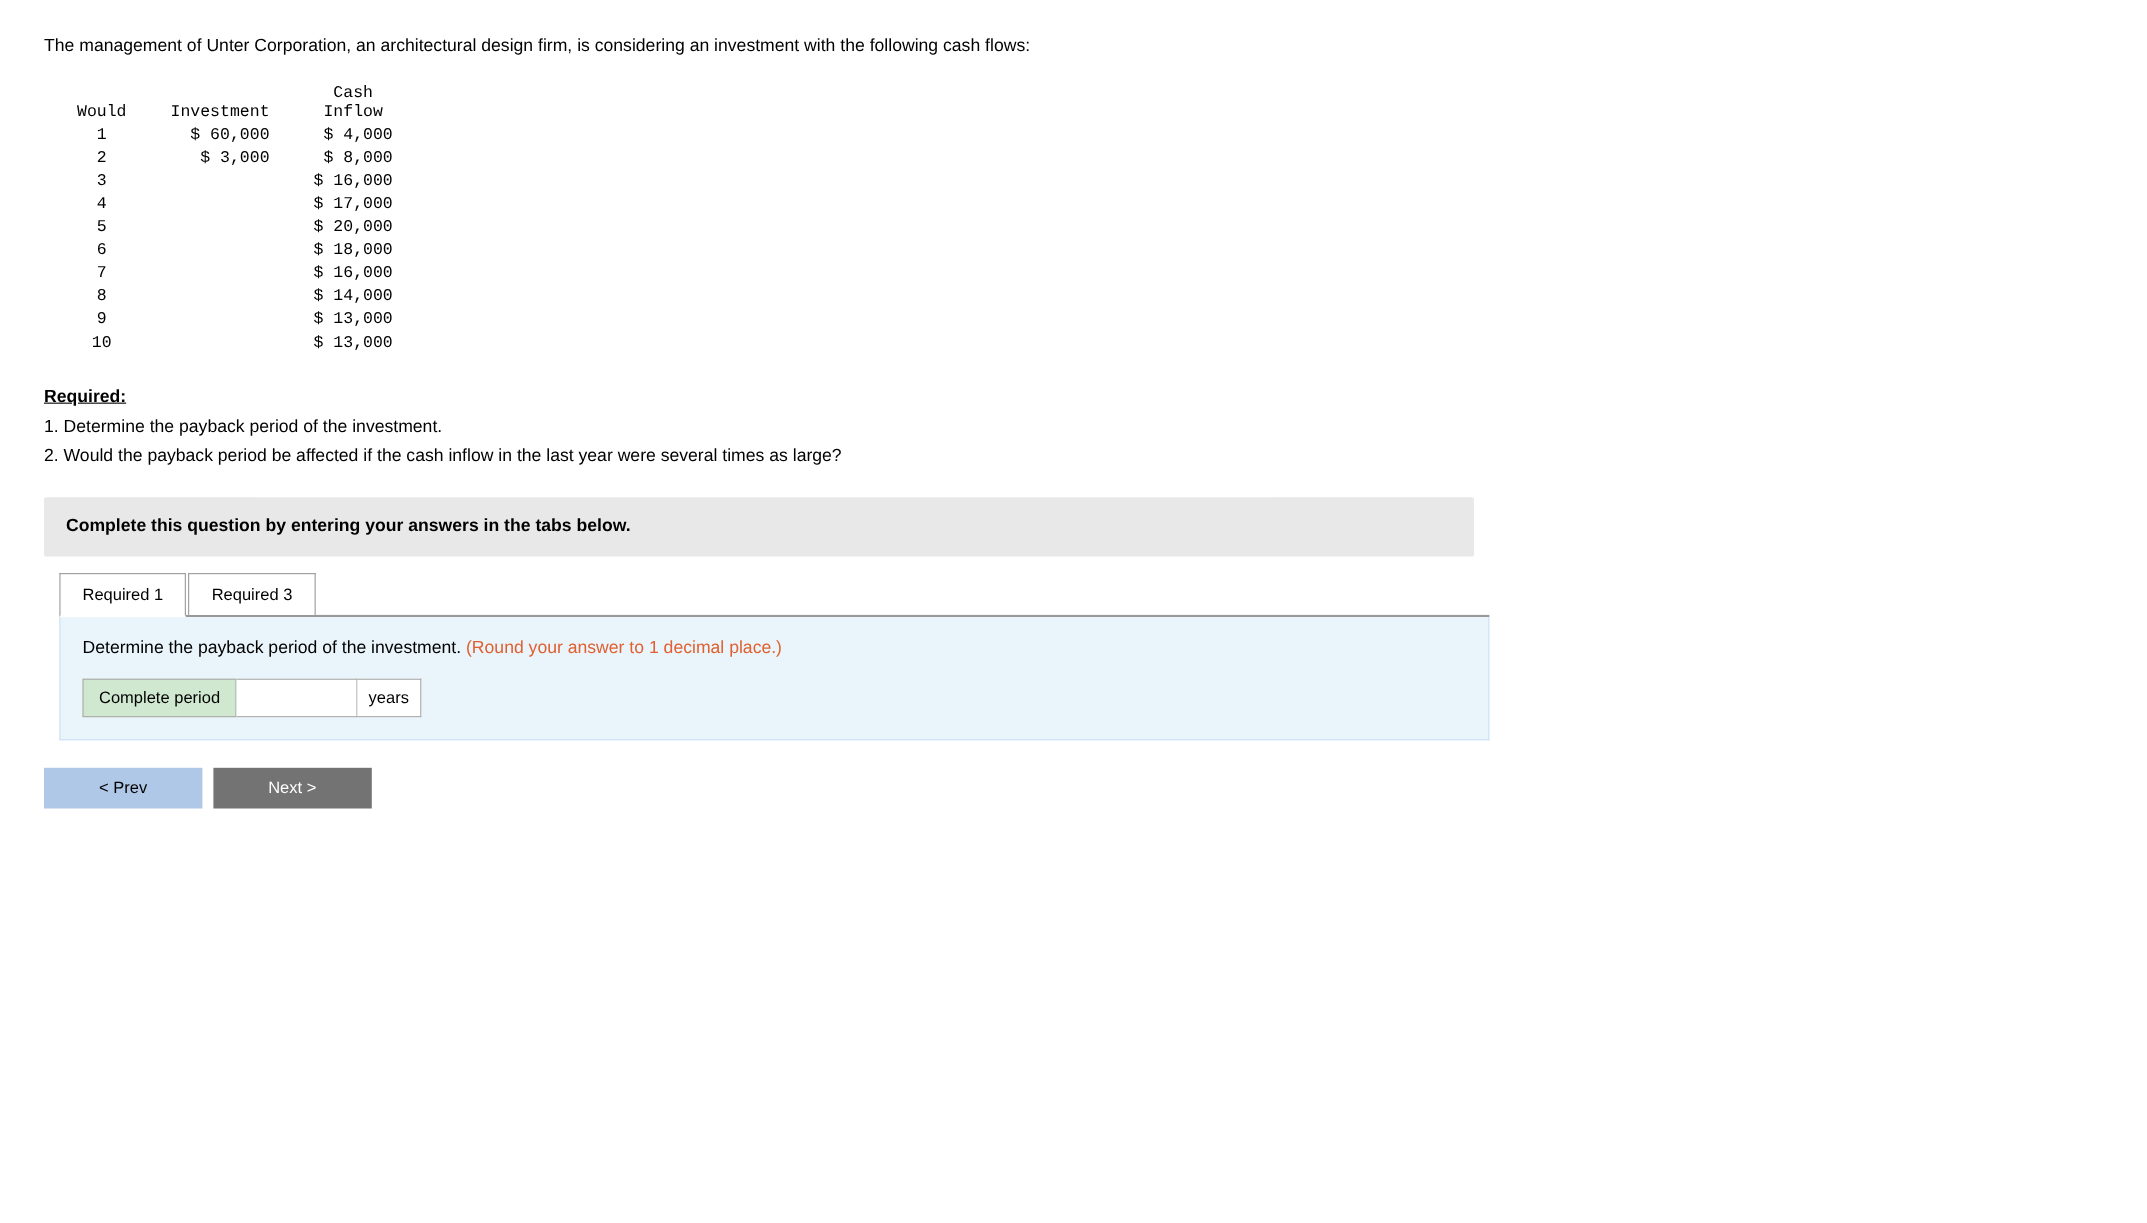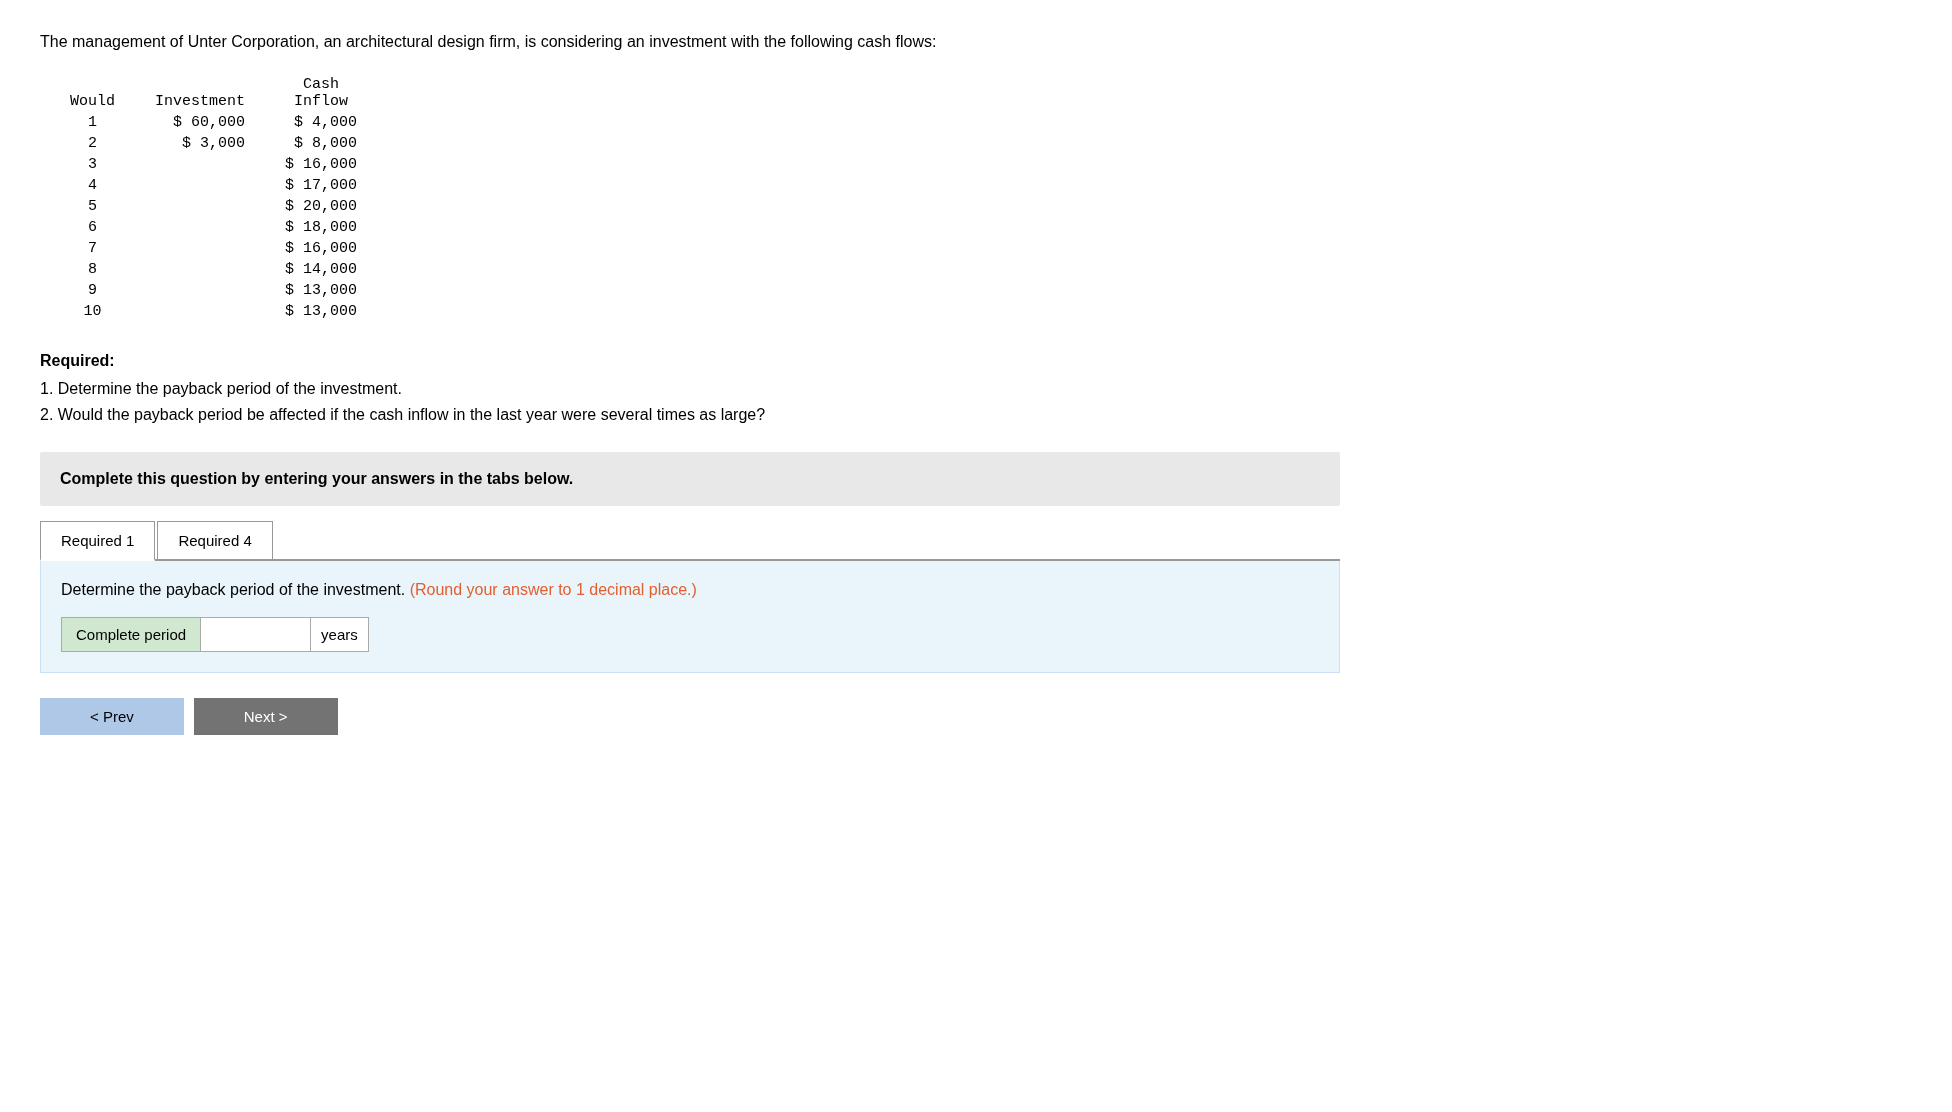--- a/index.html
+++ b/index.html
@@ -56,40 +56,42 @@
     }
 
     .required-section {
       margin-bottom: 25px;
     }
 
     .required-title {
       font-weight: bold;
       font-size: 16px;
       margin-bottom: 6px;
+      text-decoration: underline;
     }
 
     .required-text {
       font-size: 16px;
       line-height: 1.6;
     }
 
     .instruction-box {
       background-color: #e8e8e8;
       padding: 18px 20px;
       margin-bottom: 0px;
       font-size: 16px;
       font-weight: bold;
       border-radius: 2px;
       max-width: 1300px;
     }
 
     .tabs-container {
       max-width: 1300px;
       margin-top: 0;
+      margin-left: 14px;
     }
 
     .tabs-header {
       display: flex;
       border-bottom: 2px solid #999;
       margin-top: 15px;
     }
 
     .tab {
       padding: 10px 20px;
@@ -258,21 +260,21 @@
   <p class="required-text">2. Would the payback period be affected if the cash inflow in the last year were several times as large?</p>
 </div>
 
 <div class="instruction-box">
   <span>Complete this question by entering your answers in the tabs below.</span>
 </div>
 
 <div class="tabs-container">
   <div class="tabs-header">
     <div class="tab active">Required 1</div>
-    <div class="tab">Required 4</div>
+    <div class="tab">Required 3</div>
   </div>
 
   <div class="tab-content">
     <p class="tab-instruction">
       <span>Determine the payback period of the investment.</span>
       <span class="highlight">(Round your answer to 1 decimal place.)</span>
     </p>
 
     <div class="payback-row">
       <div class="payback-label">Complete period</div>

